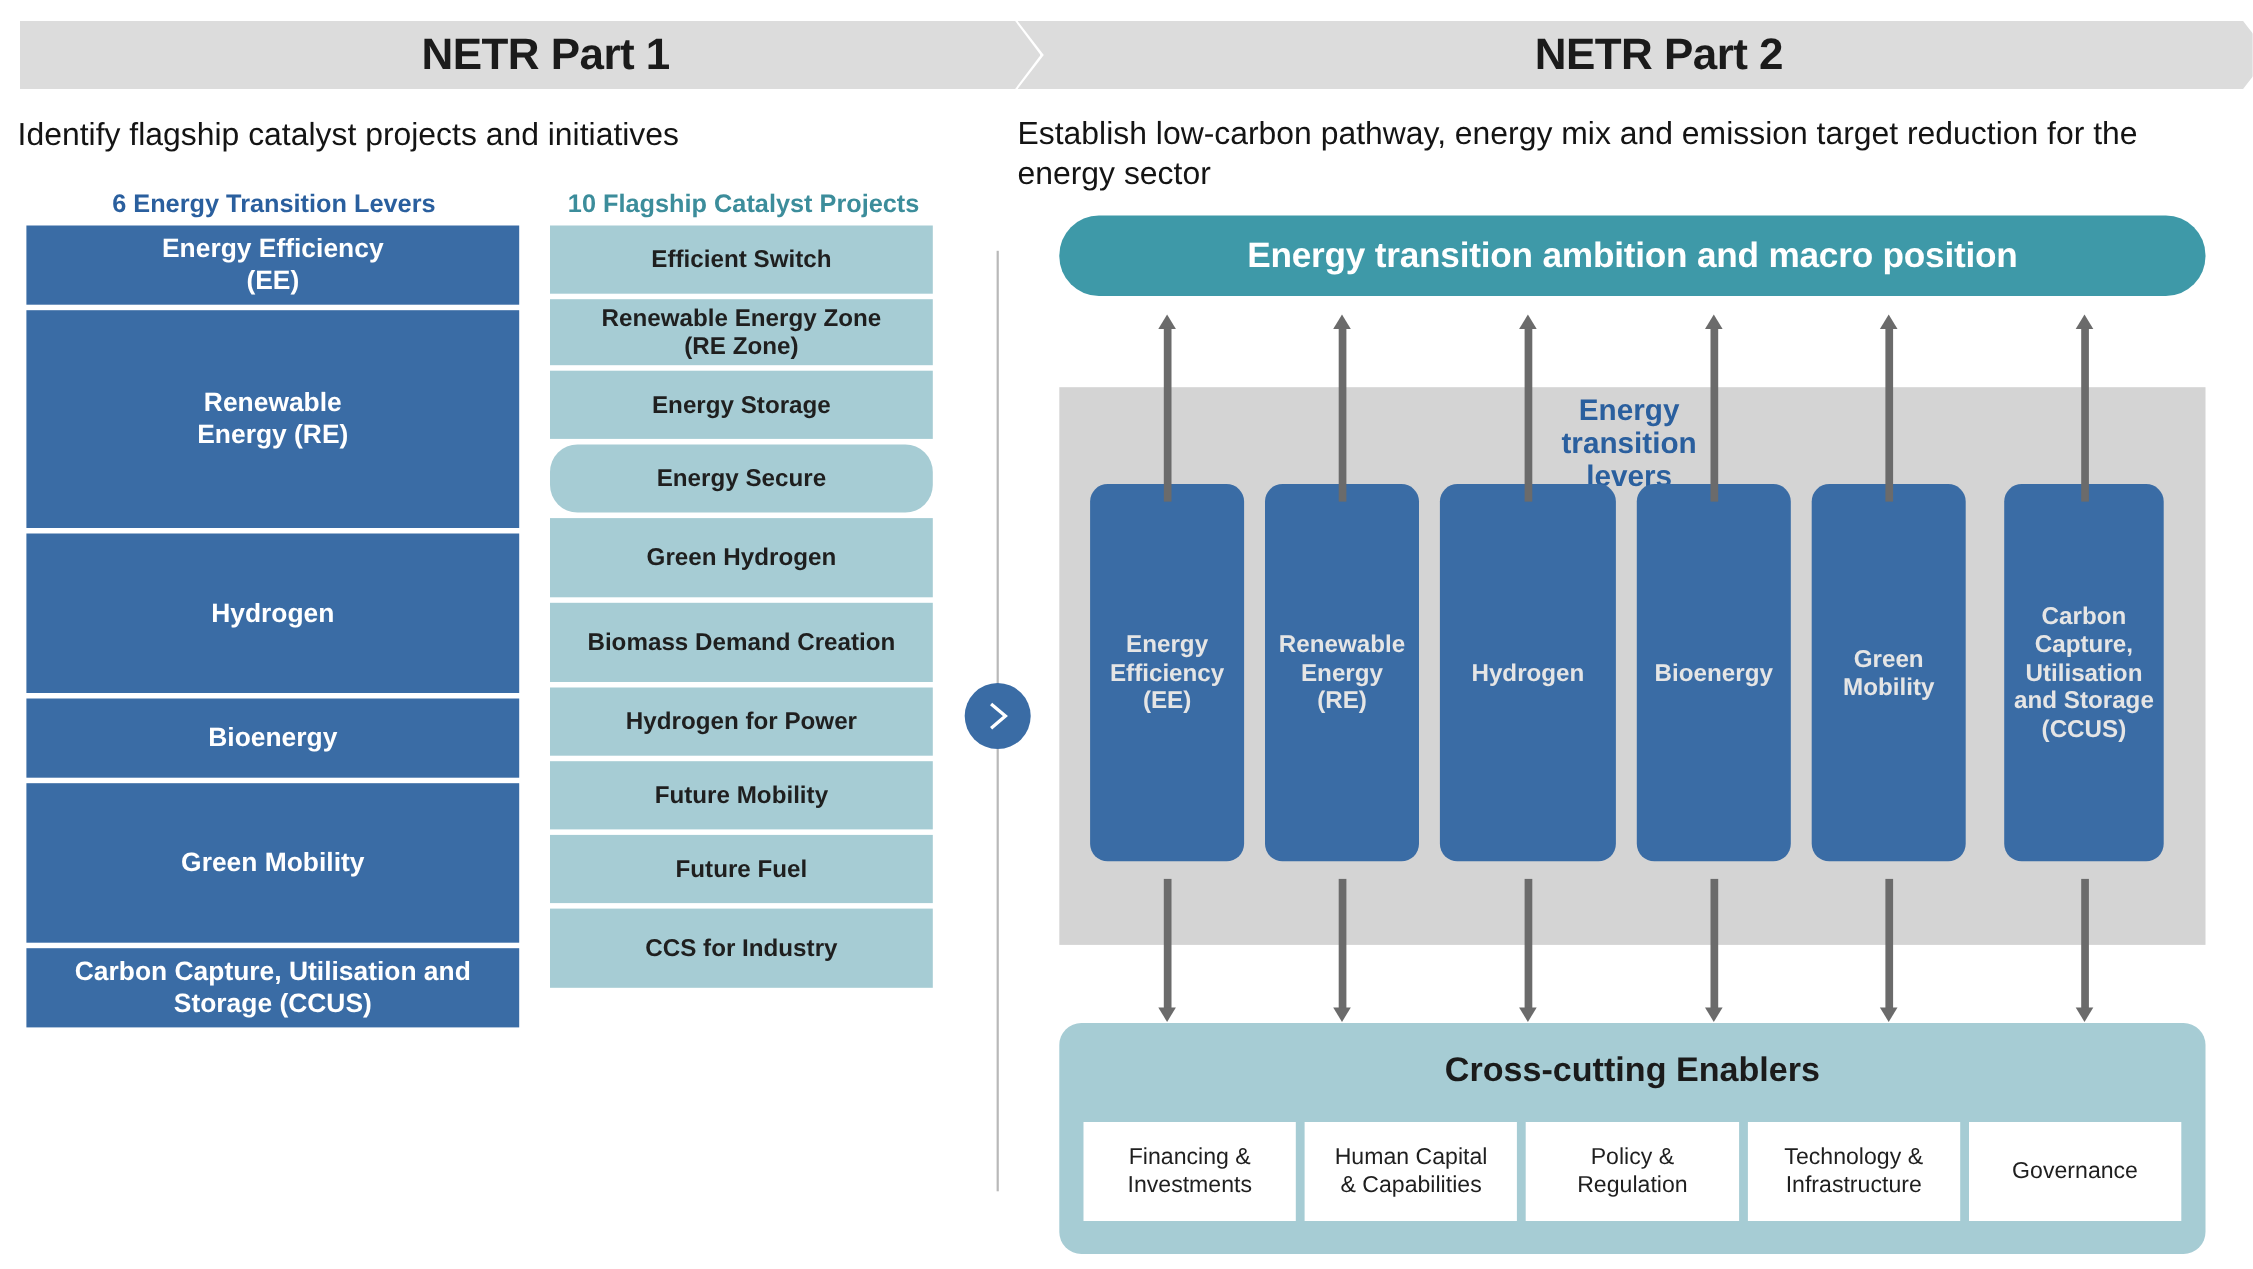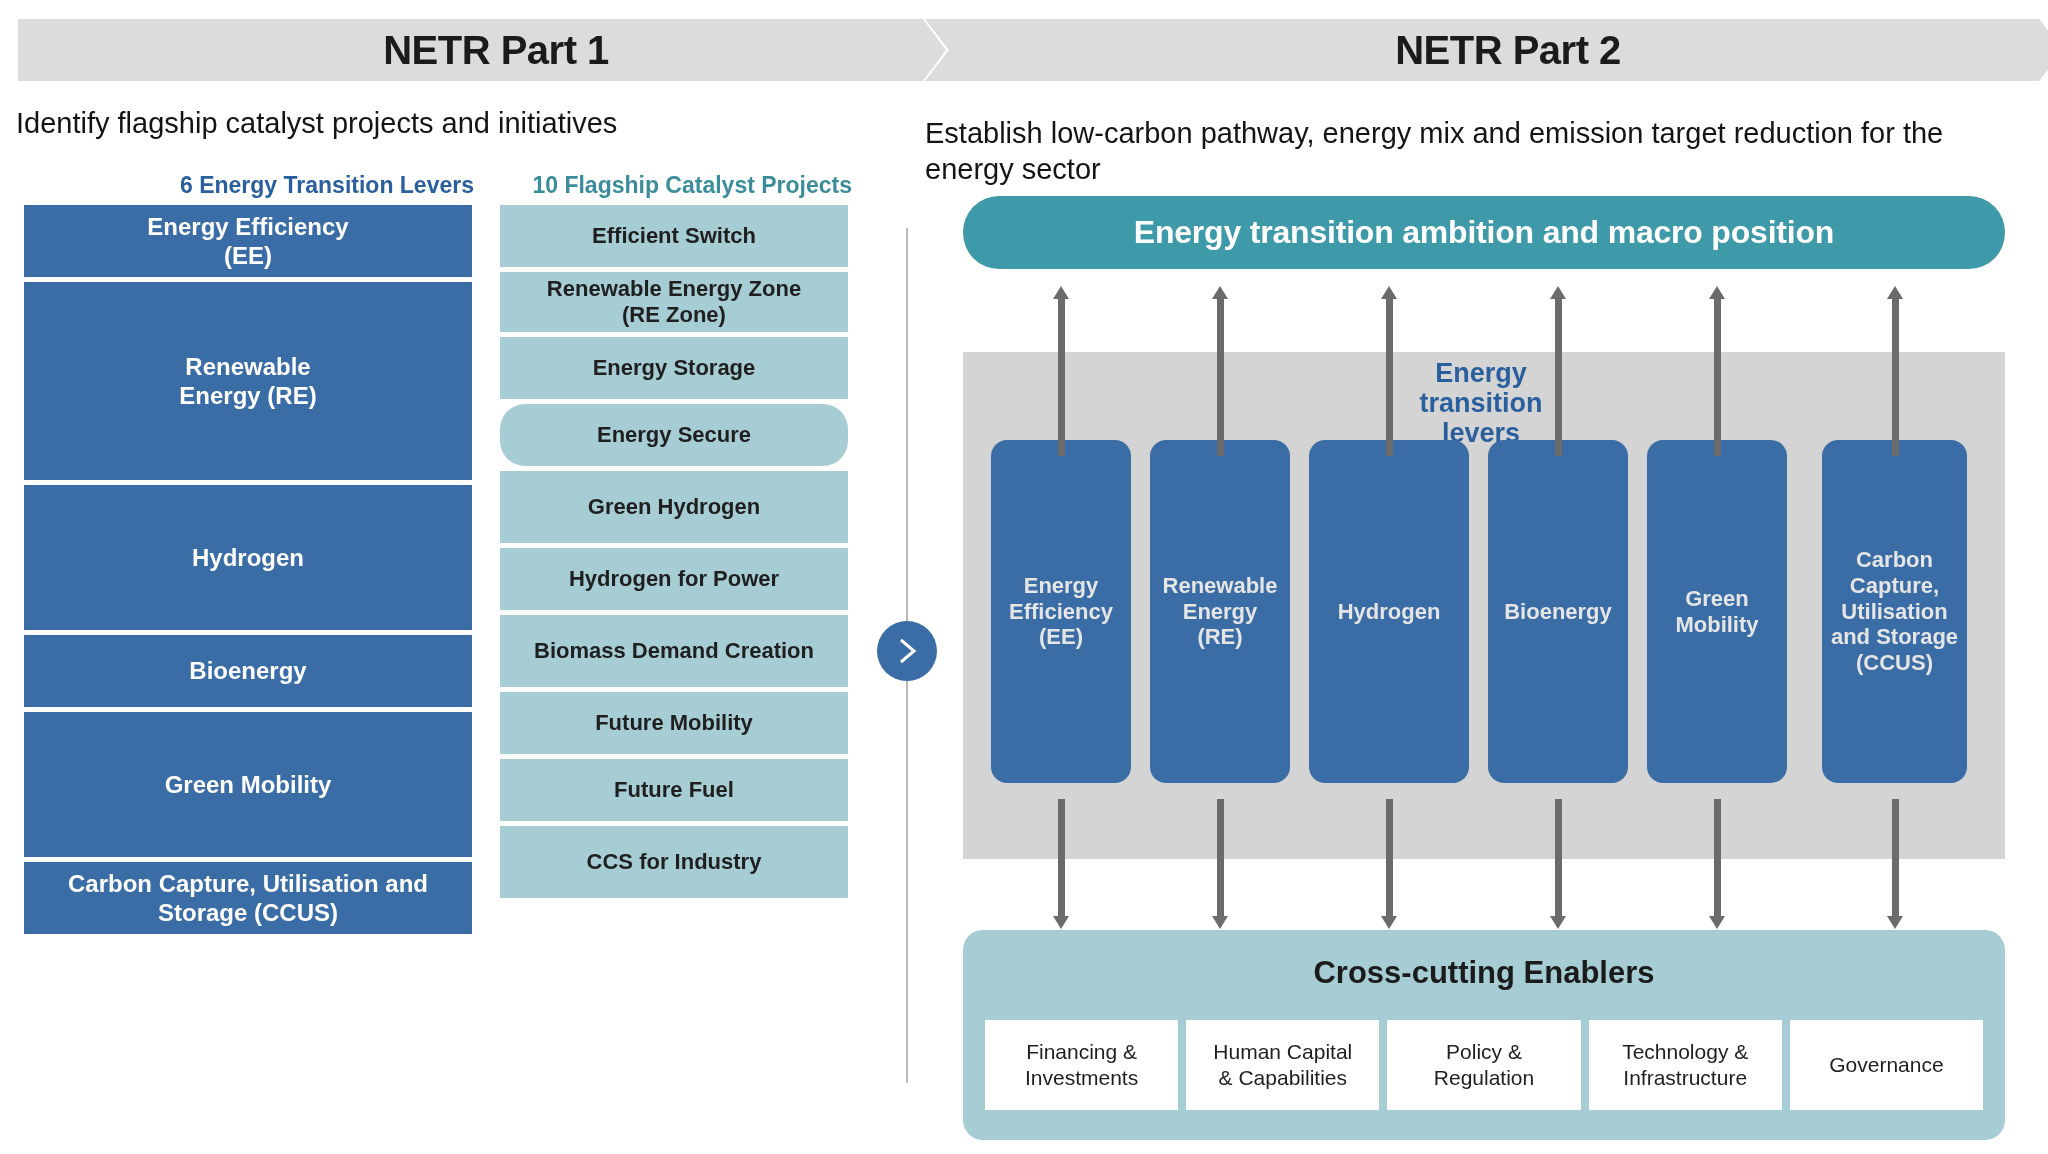--- a/index.html
+++ b/index.html
@@ -52,28 +52,28 @@
   }
 
   
   .subtitle {
     position: absolute;
     font-size: 29px;
     color: #141414;
     line-height: 1.25;
   }
   #sub-1 { left: 16px; top: 105px; width: 880px; }
-  #sub-2 { left: 925px; top: 115px; width: 1020px; }
+  #sub-2 { left: 925px; top: 104px; width: 1020px; }
 
   
   .col-head {
     position: absolute;
     font-size: 23px;
     font-weight: bold;
-    text-align: right;
+    text-align: center;
   }
   #col-head-levers {
     left: 24px; top: 172px; width: 450px;
     color: #2a5f9e;
   }
   #col-head-projects {
     left: 500px; top: 172px; width: 352px;
     color: #3c8d9b;
   }
 
@@ -312,25 +312,25 @@
       </div>
       <div class="proj-box" style="height: 62px;">
         <span>Energy Storage</span>
       </div>
       <div class="proj-box" style="height: 62px; border-radius: 25px;">
         <span>Energy Secure</span>
       </div>
       <div class="proj-box" style="height: 72px;">
         <span>Green Hydrogen</span>
       </div>
+      <div class="proj-box" style="height: 72px;">
+        <span>Biomass Demand Creation</span>
+      </div>
       <div class="proj-box" style="height: 62px;">
         <span>Hydrogen for Power</span>
-      </div>
-      <div class="proj-box" style="height: 72px;">
-        <span>Biomass Demand Creation</span>
       </div>
       <div class="proj-box" style="height: 62px;">
         <span>Future Mobility</span>
       </div>
       <div class="proj-box" style="height: 62px;">
         <span>Future Fuel</span>
       </div>
       <div class="proj-box" style="height: 72px;">
         <span>CCS for Industry</span>
       </div>

